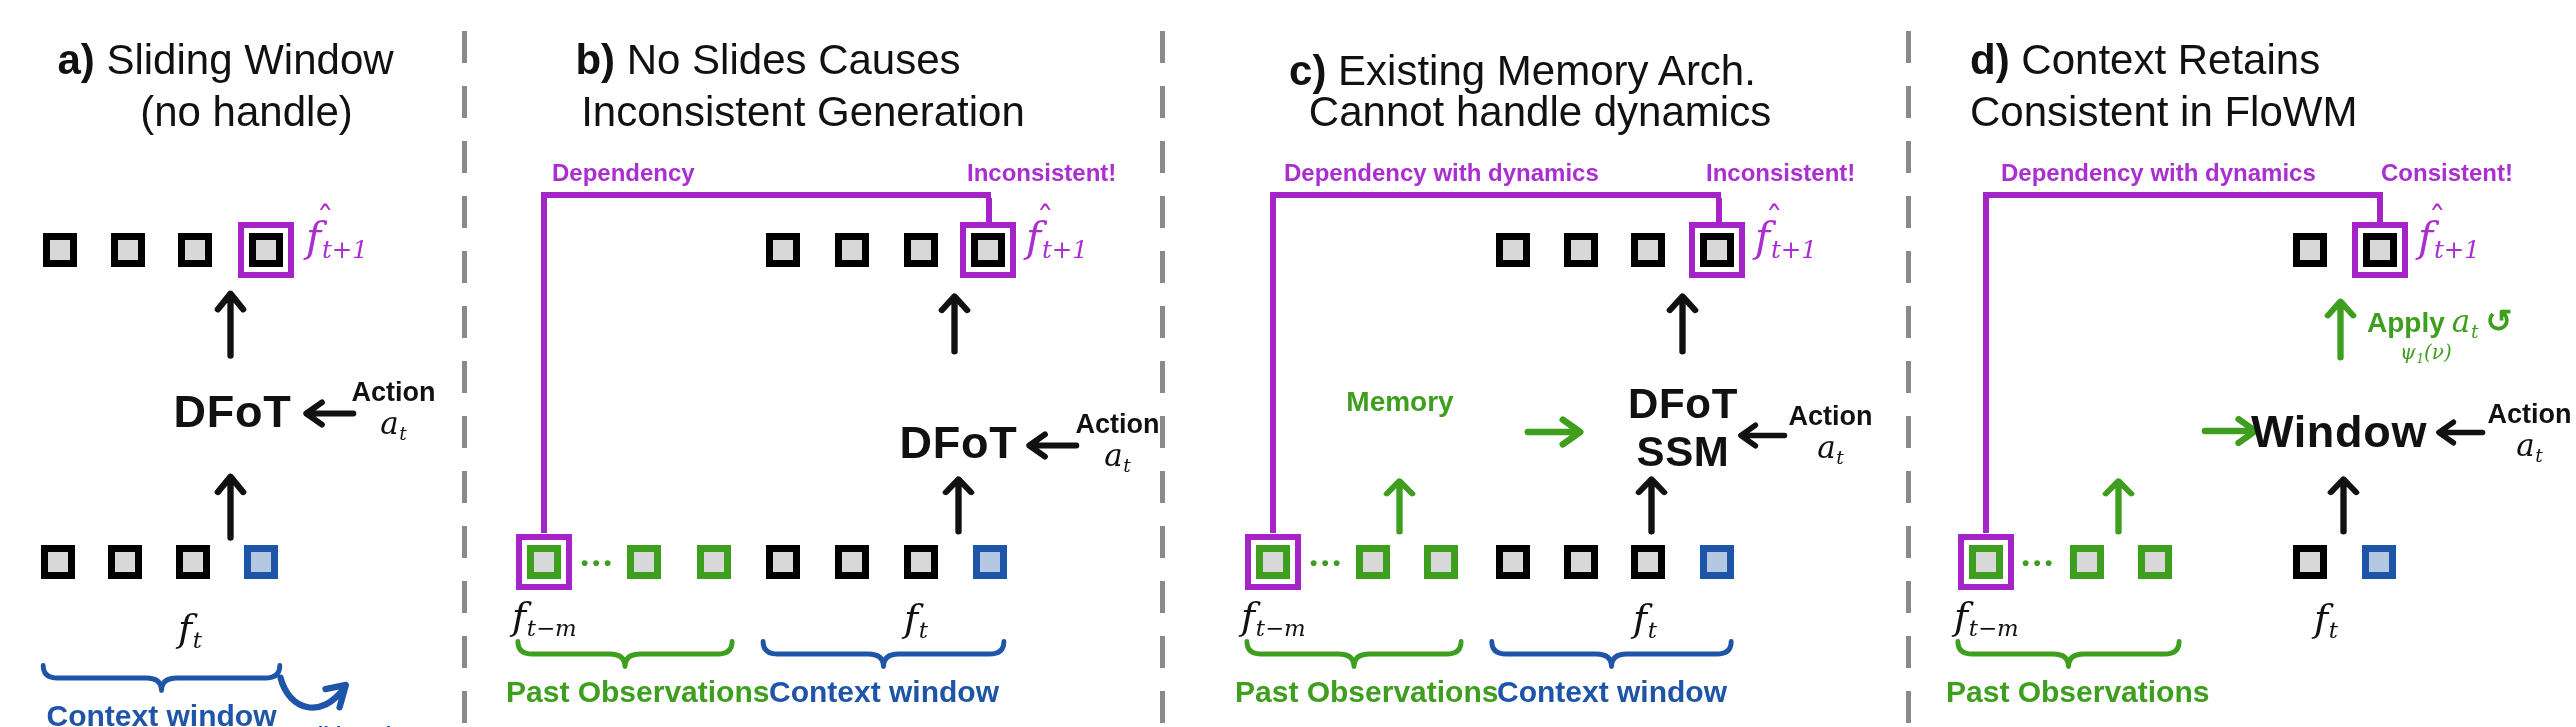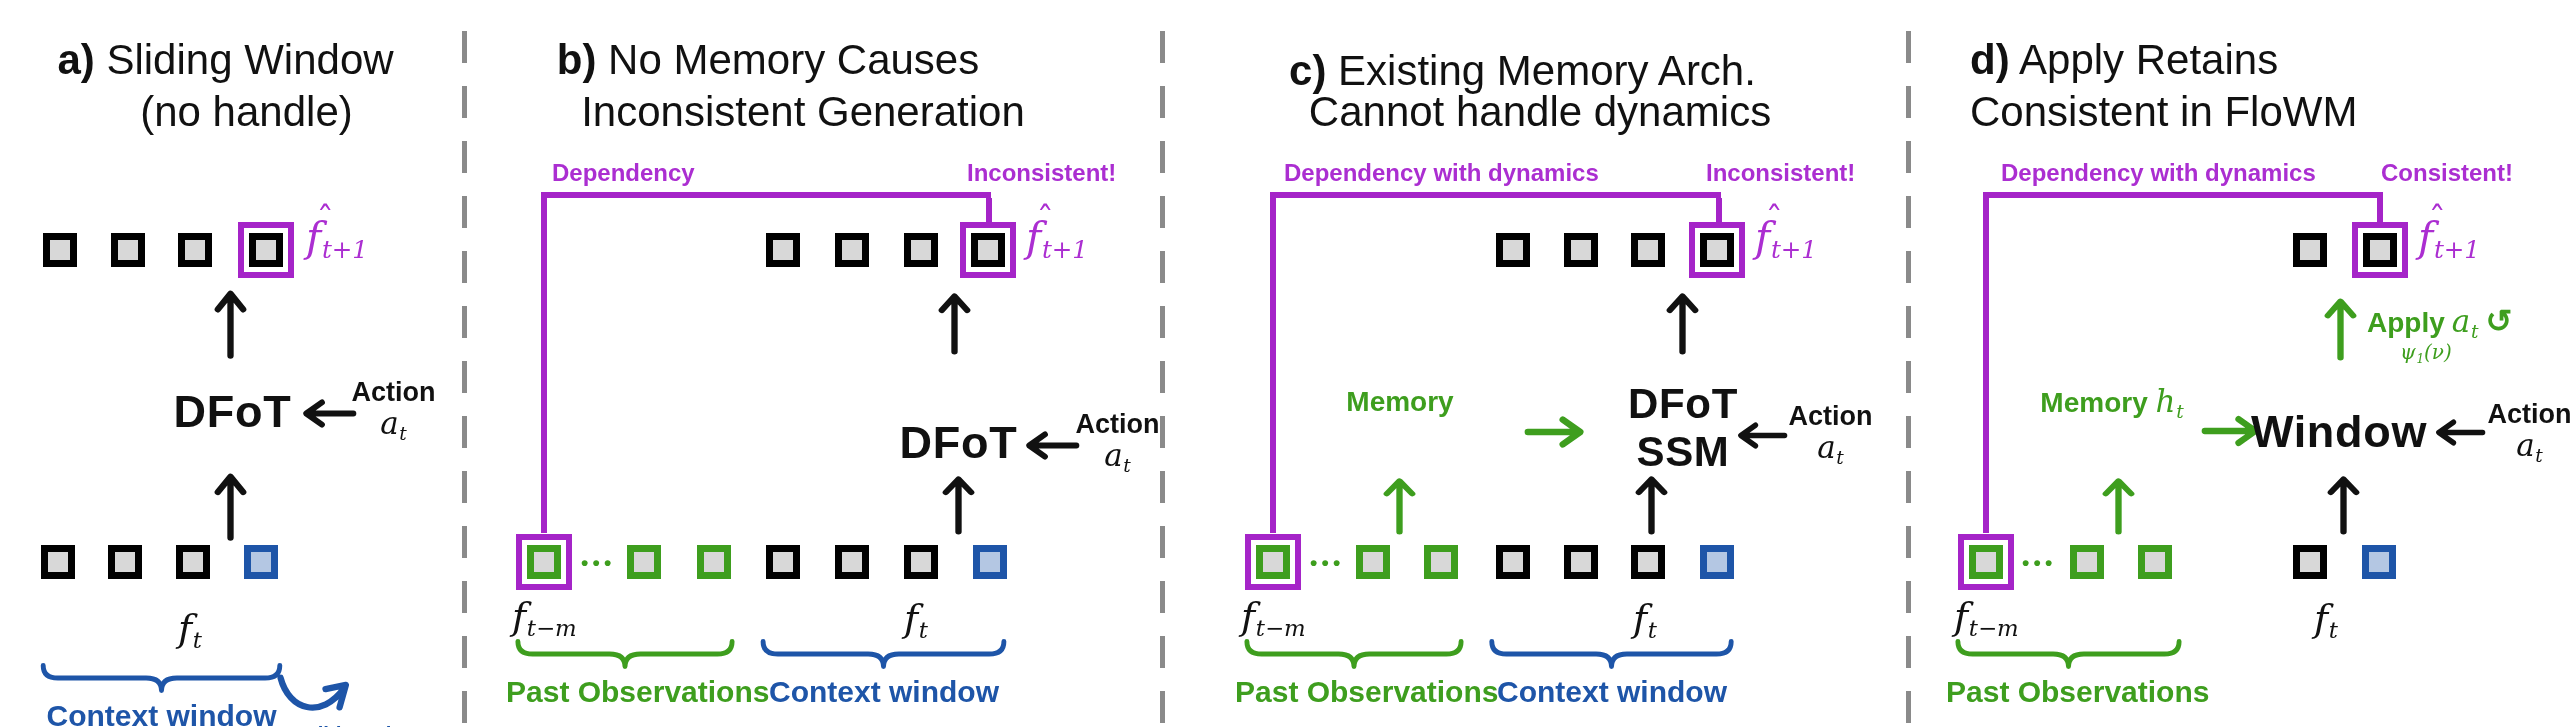--- a/index.html
+++ b/index.html
@@ -107,21 +107,21 @@
     <svg class="arr blueC" style="left:276px;top:637px;width:85px;height:59px" viewBox="0 0 120 84">
         <path d="M6 14 C18 60 64 74 97 28 M70 30 L99 24 L90 56"></path>
       </svg>
     <div class="slides" style="left:275px;top:692px;width:176px">
       <div>Slides when</div>
       <div>denoising finishes</div>
     </div>
   </section>
 
   <section>
-    <div class="title ctr" style="left:493px;top:4.2px;width:550px"><span class="tp">b)</span> <span>No Memory Causes</span></div>
+    <div class="title ctr" style="left:493px;top:4.2px;width:550px"><span class="tp">b)</span> <span>No Slides Causes</span></div>
     <div class="title ctr" style="left:493px;top:56px;width:620px">Inconsistent Generation</div>
 
     <div class="lbl mag" style="left:552px;top:128px">Dependency</div>
     <div class="lbl mag" style="left:967px;top:128px">Inconsistent!</div>
 
     <div class="mline" style="left:541px;top:161px;width:5.6px;height:341px"></div>
     <div class="mline" style="left:541px;top:161px;width:450px;height:5.6px"></div>
     <div class="mline" style="left:986px;top:167px;width:5.6px;height:25px"></div>
 
     <div class="sq" style="left:766px;top:202px"></div>
@@ -241,21 +241,21 @@
       </svg>
     <div class="lbl grn bracelbl ctr" style="left:1235px;top:644px;width:237px">Past Observations</div>
 
     <svg class="brace blueC" style="left:1489px;top:609px;width:245px;height:28px" viewBox="0 0 348 40">
         <path d="M3 2 Q3 20 24 20 L152 20 Q174 20 174 38 Q174 20 196 20 L324 20 Q345 20 345 2"></path>
       </svg>
     <div class="lbl blu bracelbl ctr" style="left:1492px;top:644px;width:240px">Context window</div>
   </section>
 
   <section>
-    <div class="title" style="left:1970px;top:4.2px"><span class="tp">d)</span> <span>Apply Retains</span></div>
+    <div class="title" style="left:1970px;top:4.2px"><span class="tp">d)</span> <span>Context Retains</span></div>
     <div class="title" style="left:1970px;top:56px">Consistent in FloWM</div>
 
     <div class="lbl mag" style="left:2001px;top:128px">Dependency with dynamics</div>
     <div class="lbl mag" style="left:2381px;top:128px">Consistent!</div>
 
     <div class="mline" style="left:1983px;top:161px;width:5.6px;height:341px"></div>
     <div class="mline" style="left:1983px;top:161px;width:400px;height:5.6px"></div>
     <div class="mline" style="left:2377px;top:167px;width:5.6px;height:25px"></div>
 
     <div class="sq" style="left:2293px;top:202px"></div>
@@ -268,21 +268,20 @@
         <path d="M22 98 L22 12 M4 30 L22 7 L40 30"></path>
       </svg>
     <div class="applyrow grn" style="left:2367px;top:271px">
       <span>Apply</span>
       <span class="math asym"><span>a</span><span class="msub">t</span></span>
       <span class="looper">↺</span>
     </div>
     <div class="lbl math grn psi" style="left:2400px;top:309px;font-weight:500"><span>ψ</span><span class="msub">1</span><span>(ν)</span></div>
 
     <div class="memlbl grn" style="left:1987px;top:352px;width:250px">
-      <div><span>Memory</span> <span class="math" style="font-size:31px"><span>h</span><span class="msub">t</span></span></div>
     </div>
     <svg class="arr greenC" style="left:2202px;top:384px;width:59px;height:32px" viewBox="0 0 84 44">
         <path d="M4 22 L72 22 M52 5 L76 22 L52 39"></path>
       </svg>
 
     <div class="model" style="left:2246px;top:375px;width:186px">Window</div>
 
     <svg class="arr blackC" style="left:2434px;top:386px;width:51px;height:31px" viewBox="0 0 84 44">
         <path d="M80 22 L12 22 M32 5 L8 22 L32 39"></path>
       </svg>

